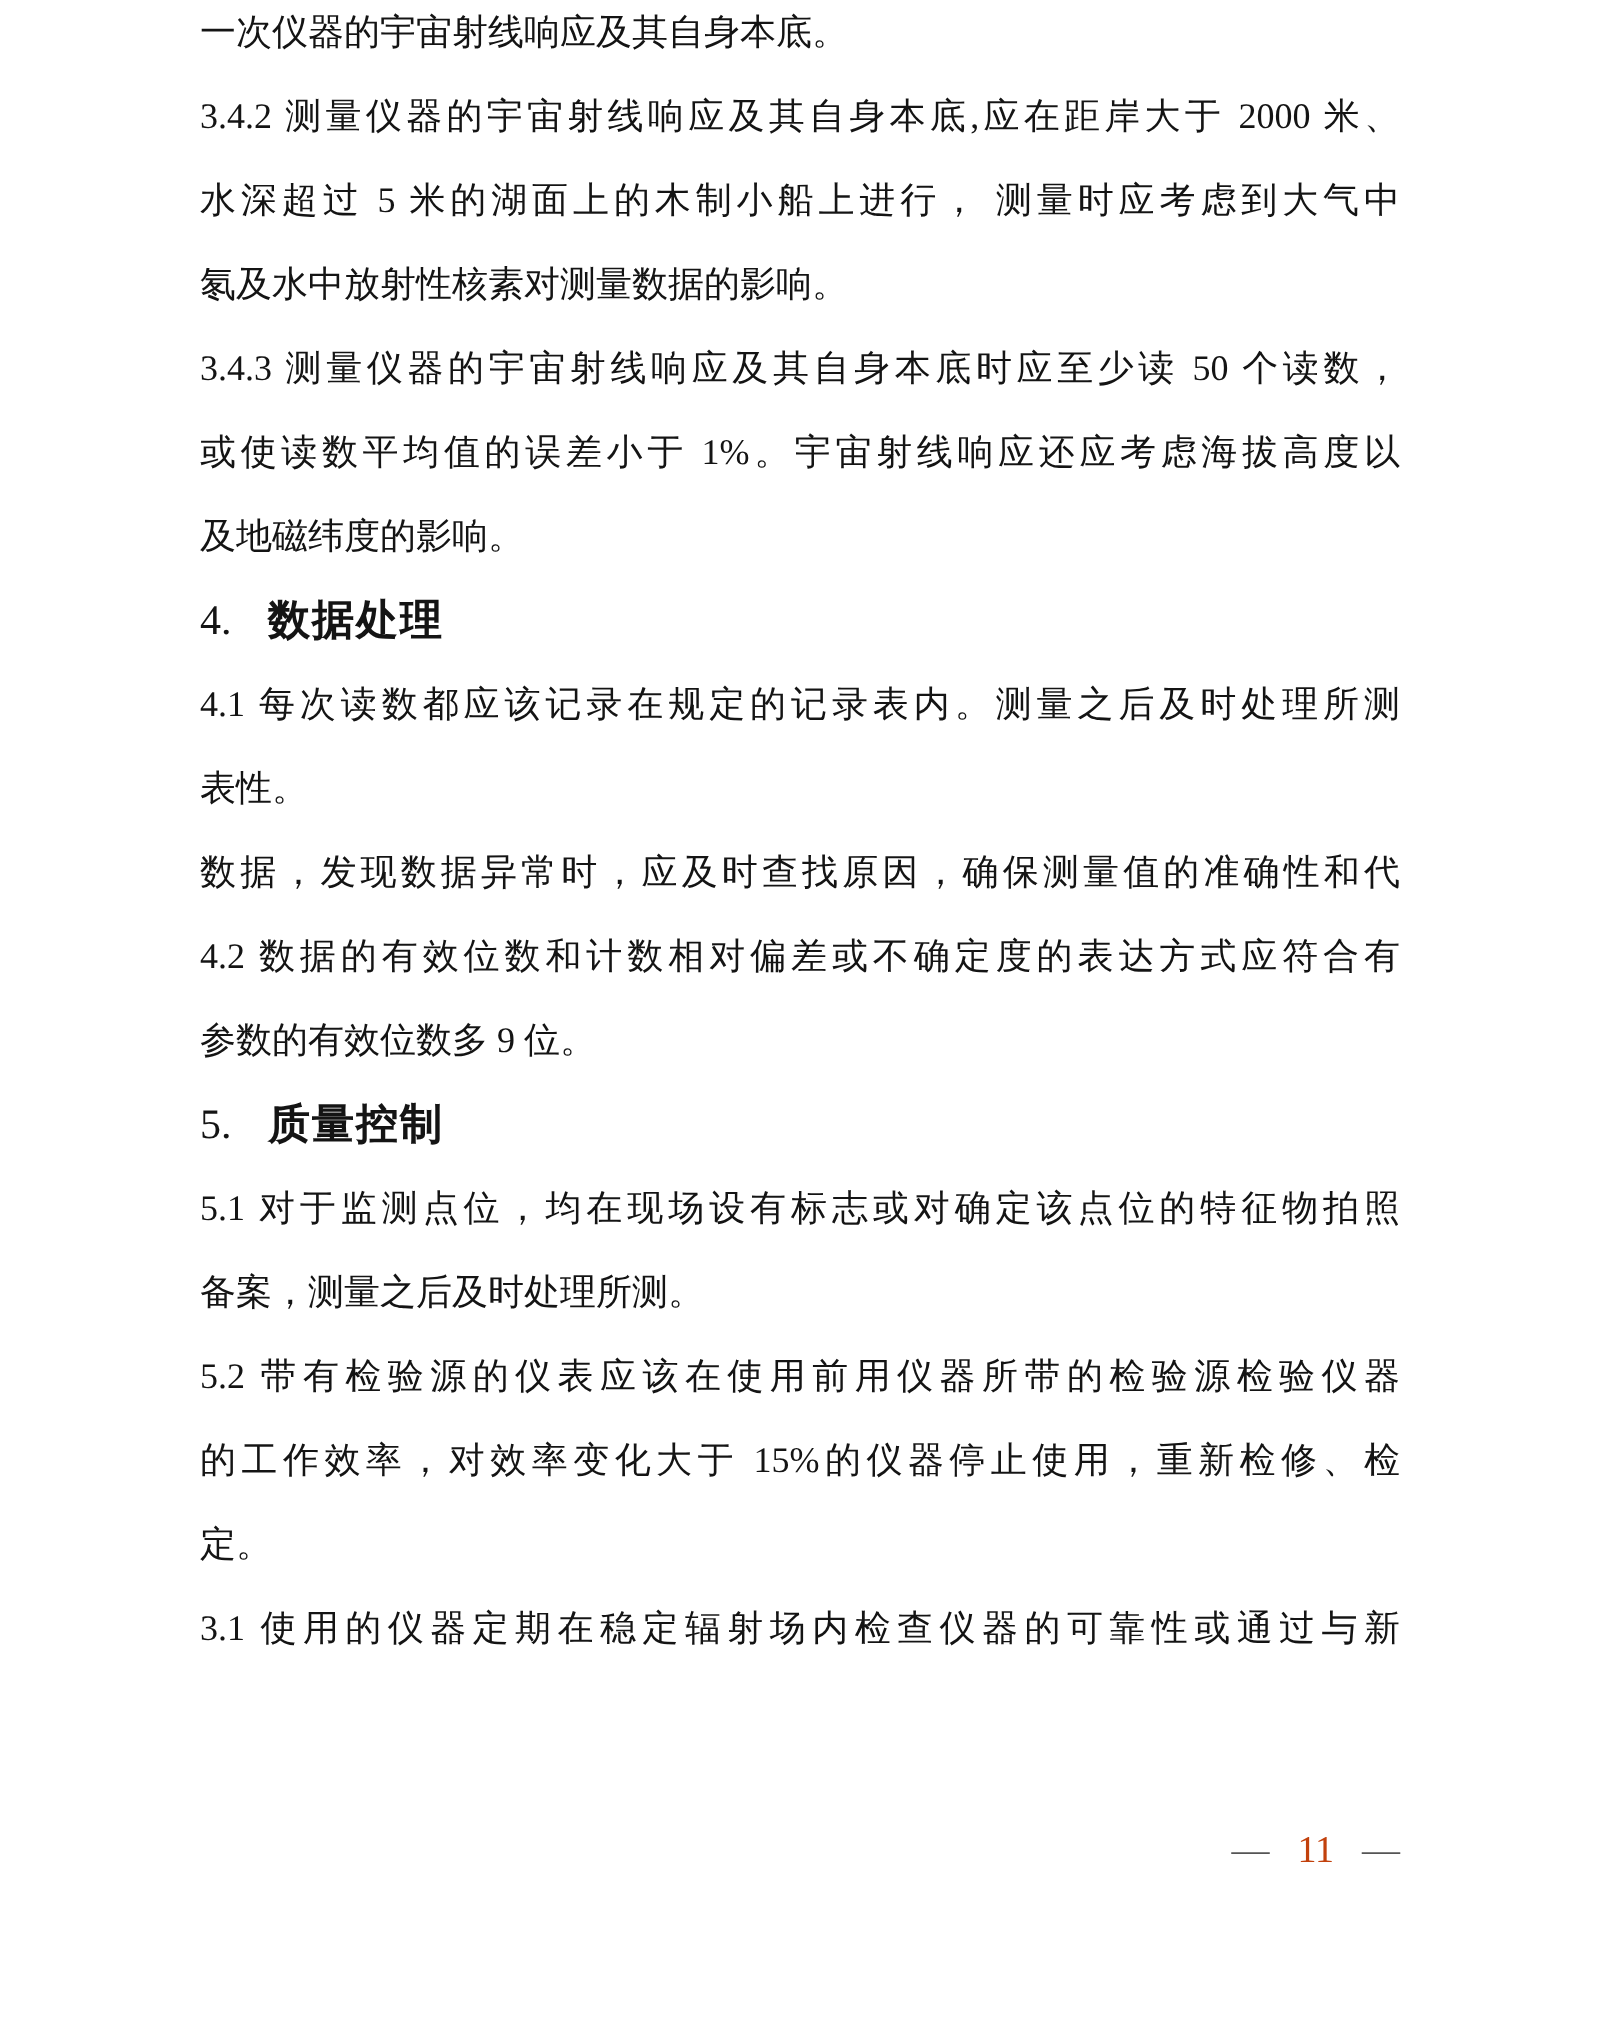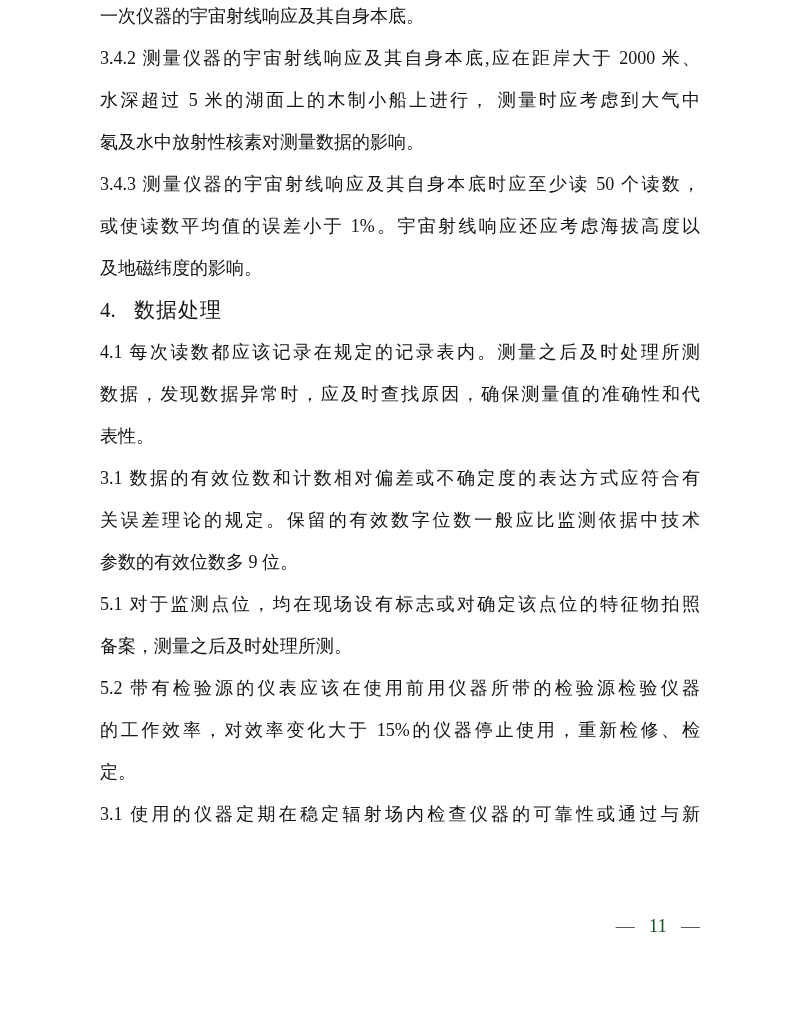--- a/index.html
+++ b/index.html
@@ -43,40 +43,40 @@
     font-size: 21px;
     line-height: 42px;
     height: 42px;
     white-space: nowrap;
   }
   .heading .num {
     font-weight: normal;
     margin-right: 13px;
   }
   .heading .label {
-    font-weight: normal;
+    font-weight: bold;
     letter-spacing: 1px;
   }
   .footer {
     position: absolute;
     left: 100px;
     top: 912px;
     width: 600px;
     text-align: right;
     font-size: 19px;
     line-height: 28px;
   }
   .footer .dash {
     color: #555555;
     letter-spacing: 0;
   }
   .footer .dash.left { margin-right: 14px; }
   .footer .dash.right { margin-left: 14px; }
   .footer .num {
-    color: #14532d;
+    color: #c2410c;
   }
 </style>
 </head>
 <body>
 
 <div class="page">
 
   <div class="text-block">
 
     <p class="ln">一次仪器的宇宙射线响应及其自身本底。</p>
@@ -88,27 +88,30 @@
     <p class="ln fill">3.4.3 测量仪器的宇宙射线响应及其自身本底时应至少读 50 个读数，</p>
     <p class="ln fill">或使读数平均值的误差小于 1%。宇宙射线响应还应考虑海拔高度以</p>
     <p class="ln">及地磁纬度的影响。</p>
 
     <p class="heading">
       <span class="num">4.</span>
       <span class="label">数据处理</span>
     </p>
 
     <p class="ln fill">4.1 每次读数都应该记录在规定的记录表内。测量之后及时处理所测</p>
+    <p class="ln">表性。</p>
     <p class="ln fill">数据，发现数据异常时，应及时查找原因，确保测量值的准确性和代</p>
-    <p class="ln">表性。</p>
 
-    <p class="ln fill">3.1 数据的有效位数和计数相对偏差或不确定度的表达方式应符合有</p>
-    <p class="ln fill">关误差理论的规定。保留的有效数字位数一般应比监测依据中技术</p>
+    <p class="ln fill">4.2 数据的有效位数和计数相对偏差或不确定度的表达方式应符合有</p>
     <p class="ln">参数的有效位数多 9 位。</p>
 
+    <p class="heading">
+      <span class="num">5.</span>
+      <span class="label">质量控制</span>
+    </p>
 
     <p class="ln fill">5.1 对于监测点位，均在现场设有标志或对确定该点位的特征物拍照</p>
     <p class="ln">备案，测量之后及时处理所测。</p>
 
     <p class="ln fill">5.2 带有检验源的仪表应该在使用前用仪器所带的检验源检验仪器</p>
     <p class="ln fill">的工作效率，对效率变化大于 15%的仪器停止使用，重新检修、检</p>
     <p class="ln">定。</p>
 
     <p class="ln fill">3.1 使用的仪器定期在稳定辐射场内检查仪器的可靠性或通过与新</p>
 

